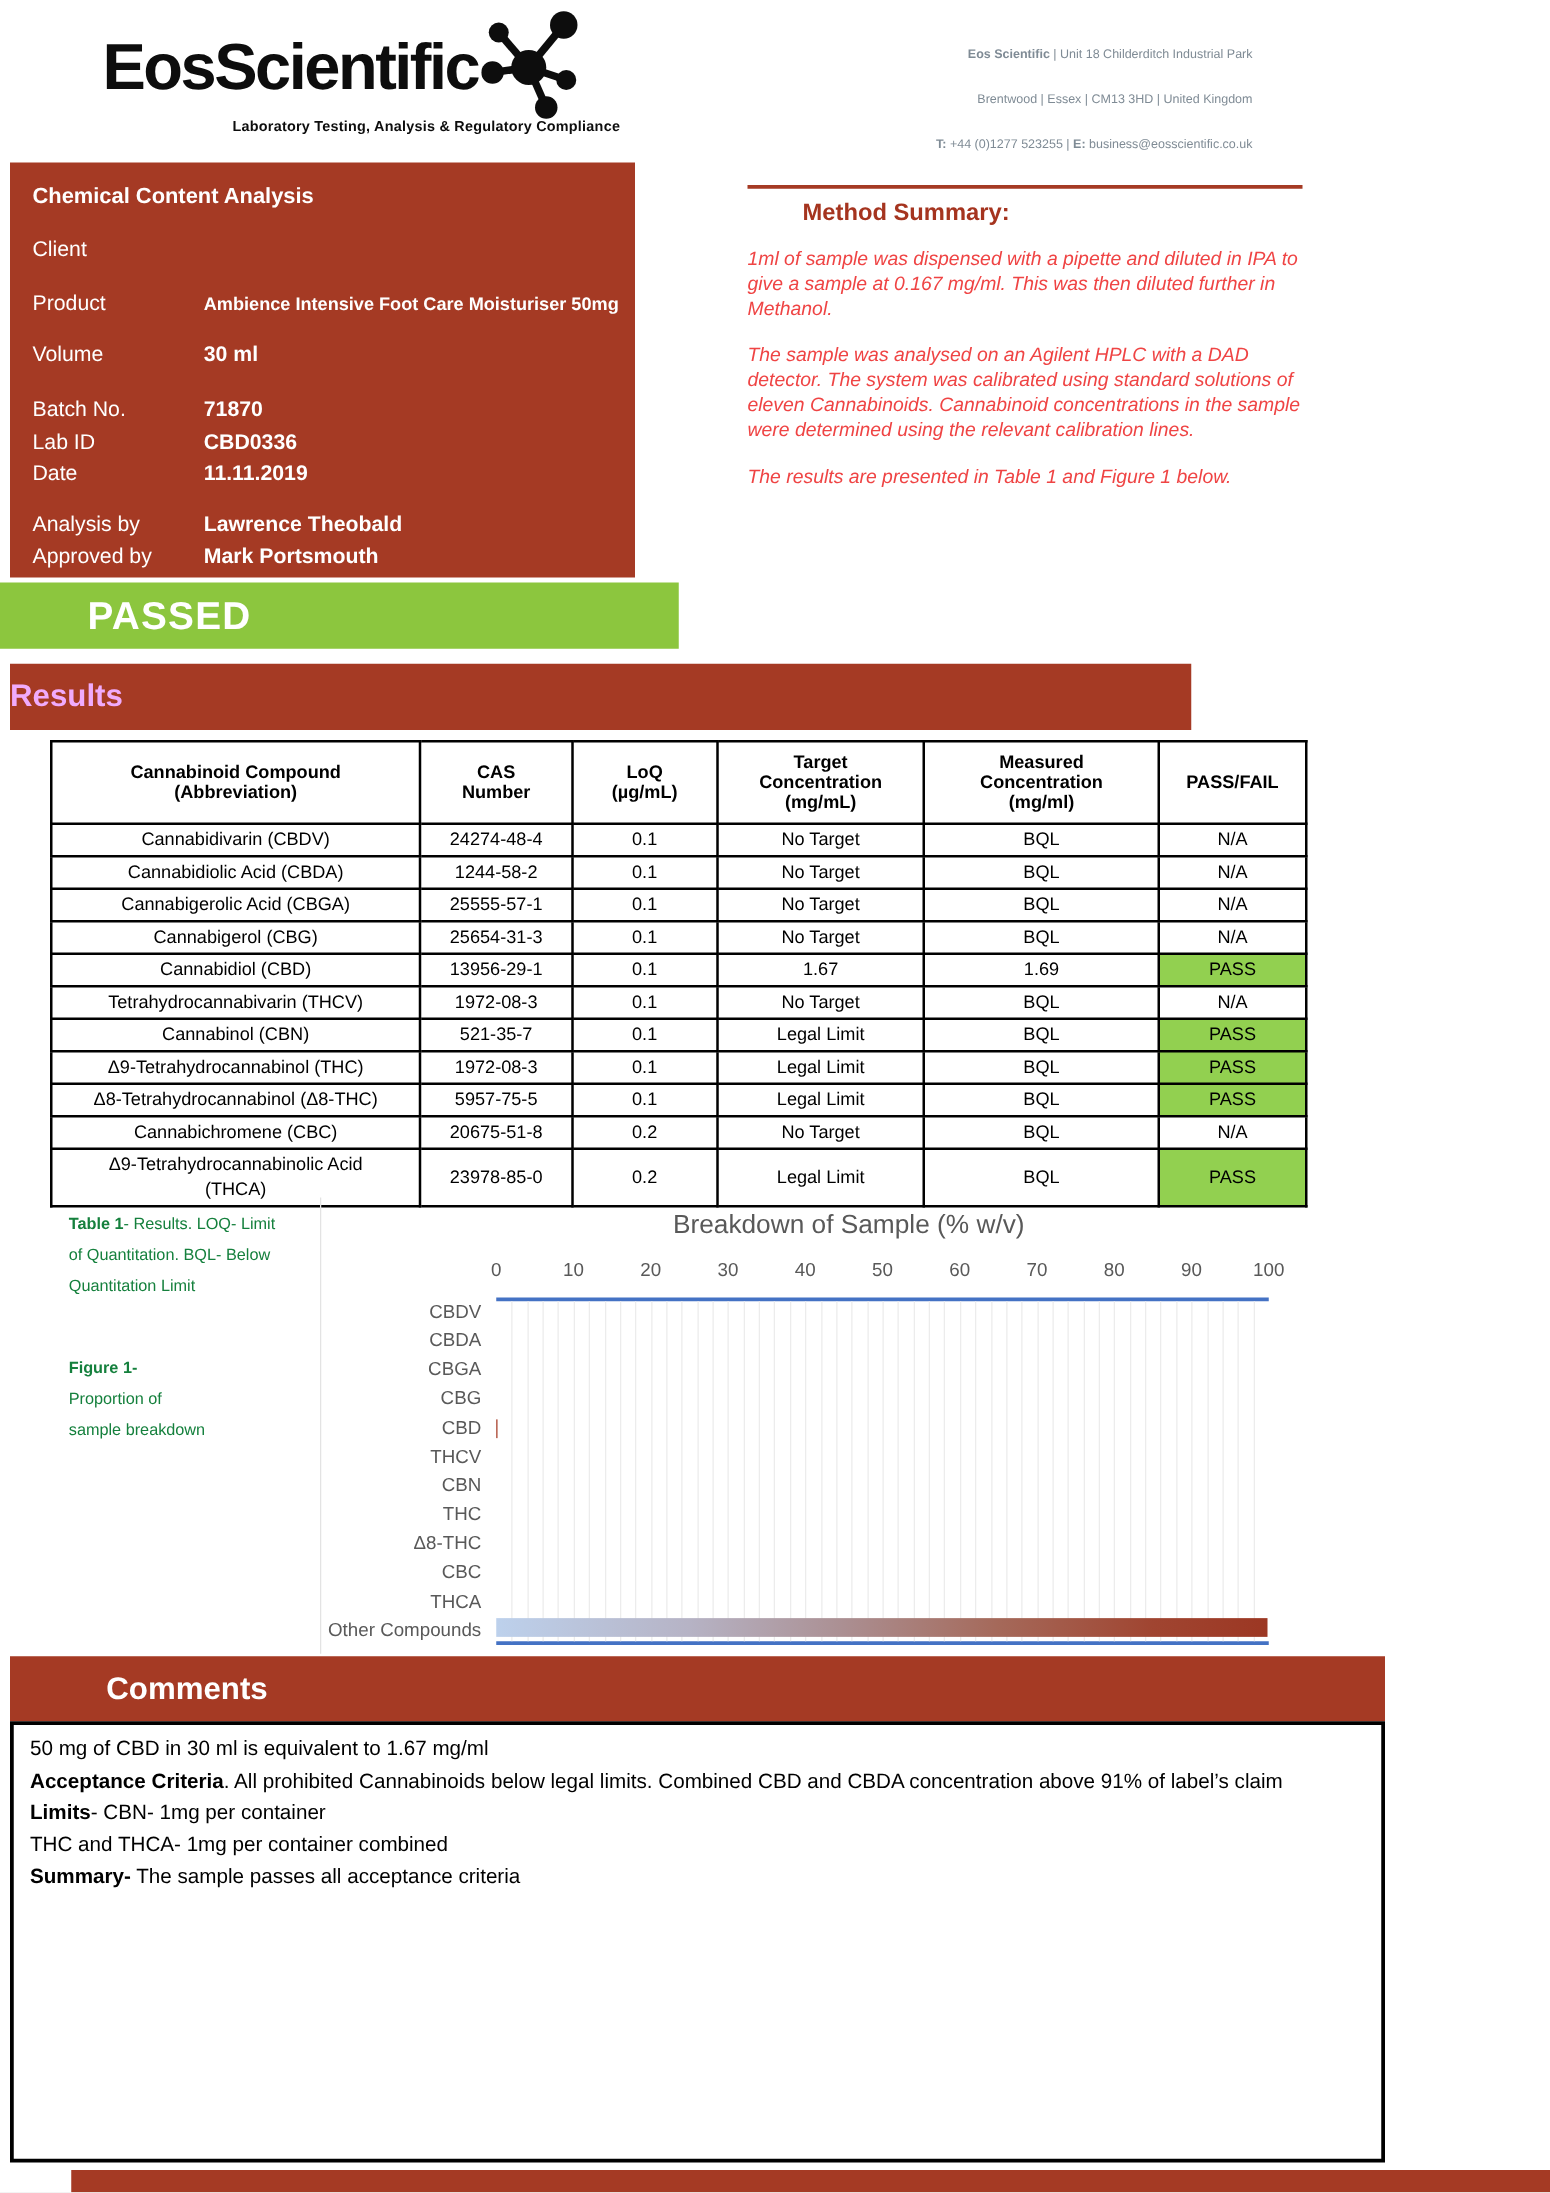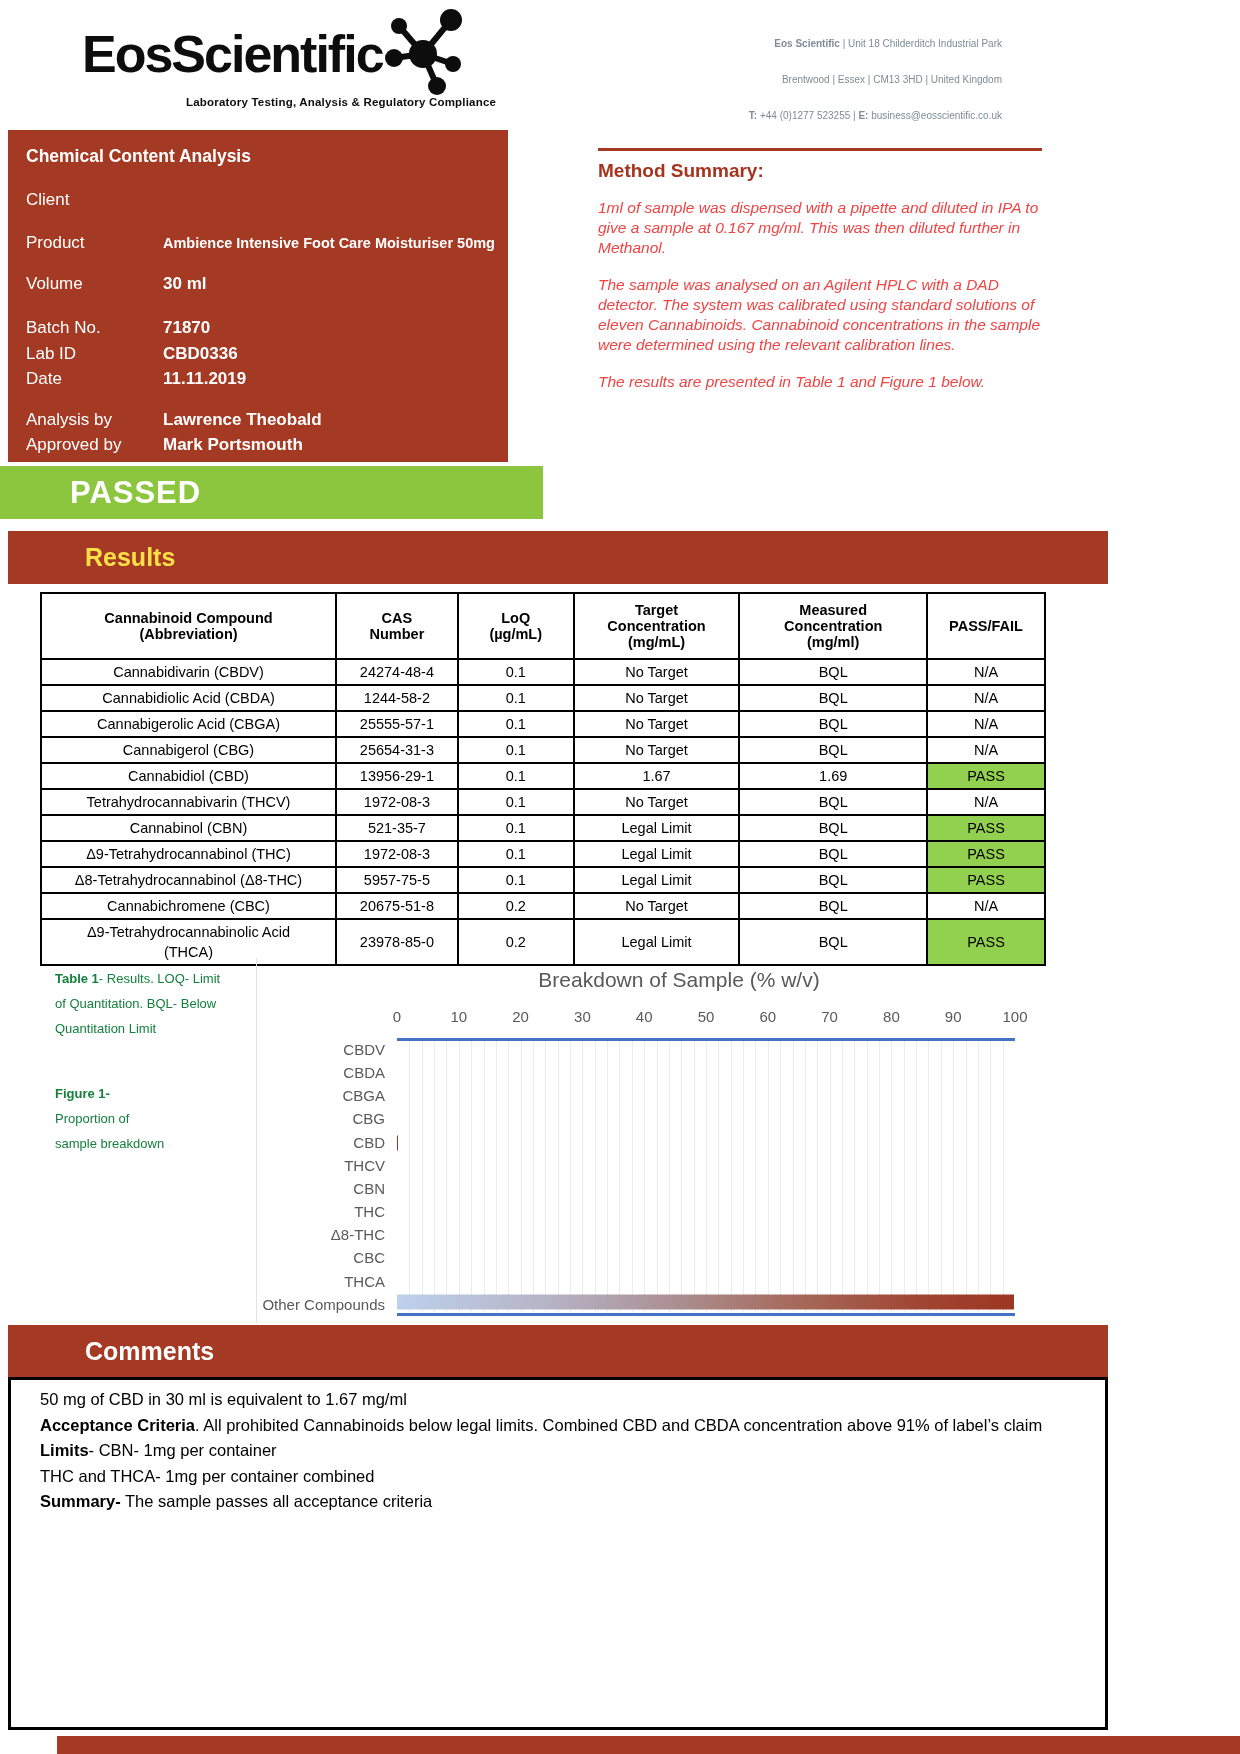--- a/index.html
+++ b/index.html
@@ -27,28 +27,28 @@
   .si-val { font-weight:bold; }
   .si-val.small { font-size:14.5px; }
   .mb22 { margin-bottom:23px; }
   .mb20 { margin-bottom:21px; }
   .tight { line-height:25.5px; }
   .gap14 { height:15px; }
 
   
   .method-rule { position:absolute; left:598px; top:148px; width:444px; height:3px; background:#a53a24; }
   .method-block { position:absolute; left:598px; top:160px; width:447px; }
-  .method-heading { color:#a5341f; font-size:19px; font-weight:bold; margin-bottom:16px; }
+  .method-heading { color:#a5341f; font-size:19px; font-weight:bold; margin-bottom:16px;margin-left:44px; }
   .method-block p { color:#ef4444; font-size:15.5px; line-height:20px; margin-bottom:17px;font-style:italic; }
 
   
   .passed-banner { position:absolute; left:0; top:466px; width:543px; height:53px; background:#8cc63e;
                    color:#ffffff; font-size:31px; font-weight:bold; line-height:53px; padding-left:70px; letter-spacing:1px; }
-  .results-banner { position:absolute; left:8px; top:531px; width:1100px; height:53px; background:#a53a24;
-                    color:#fde047; font-size:25px; font-weight:bold; line-height:53px; padding-left:77px; }
+  .results-banner { position:absolute; left:8px; top:531px; width:945px; height:53px; background:#a53a24;
+                    color:#f0abfc; font-size:25px; font-weight:bold; line-height:53px; }
   .comments-banner { position:absolute; left:8px; top:1325px; width:1100px; height:52px; background:#a53a24;
                      color:#ffffff; font-size:25px; font-weight:bold; line-height:52px; padding-left:77px; }
 
   
   .results-table { position:absolute; left:40px; top:592px; width:1006px; border-collapse:collapse;
                    font-size:14.5px; text-align:center; color:#000; }
   .results-table th, .results-table td { border:2px solid #000; white-space:pre-line; vertical-align:middle; }
   .results-table th { font-weight:bold; padding:5px 17px; height:66px; }
   .results-table td { padding:2px 2px; line-height:20px; }
   .results-table td.pass { background:#92d050; }
@@ -72,21 +72,21 @@
                 border-top:3px solid #4472c4; border-bottom:3px solid #4472c4;
                 display:flex; flex-direction:column; background:#fff; }
   .grid { position:absolute; top:0; bottom:0; width:1px; background:#ececec; }
   .bar-row { flex:1; position:relative; }
   .bar { position:absolute; left:0; top:50%; transform:translateY(-50%); height:15px; background:#a53a24; }
   .bar.grad { background:linear-gradient(90deg,#bdd1ec 0%,#b6b3c5 25%,#ab8f92 45%,#a5695a 65%,#a04531 85%,#9c3723 100%); }
 
   
   .comments-box { position:absolute; left:8px; top:1377px; width:1100px; height:353px;
                   border:3px solid #000; padding:7px 13px; font-size:16.5px; }
-  .comments-box p { line-height:25.5px; color:#000;margin-left:16px; }
+  .comments-box p { line-height:25.5px; color:#000; }
 
   .footer-bar { position:absolute; left:57px; top:1736px; width:1183px; height:18px; background:#a53a24; }
 </style>
 </head>
 <body>
 
 <div class="page">
 
   <div class="logo-block">
     <div class="logo-row">

